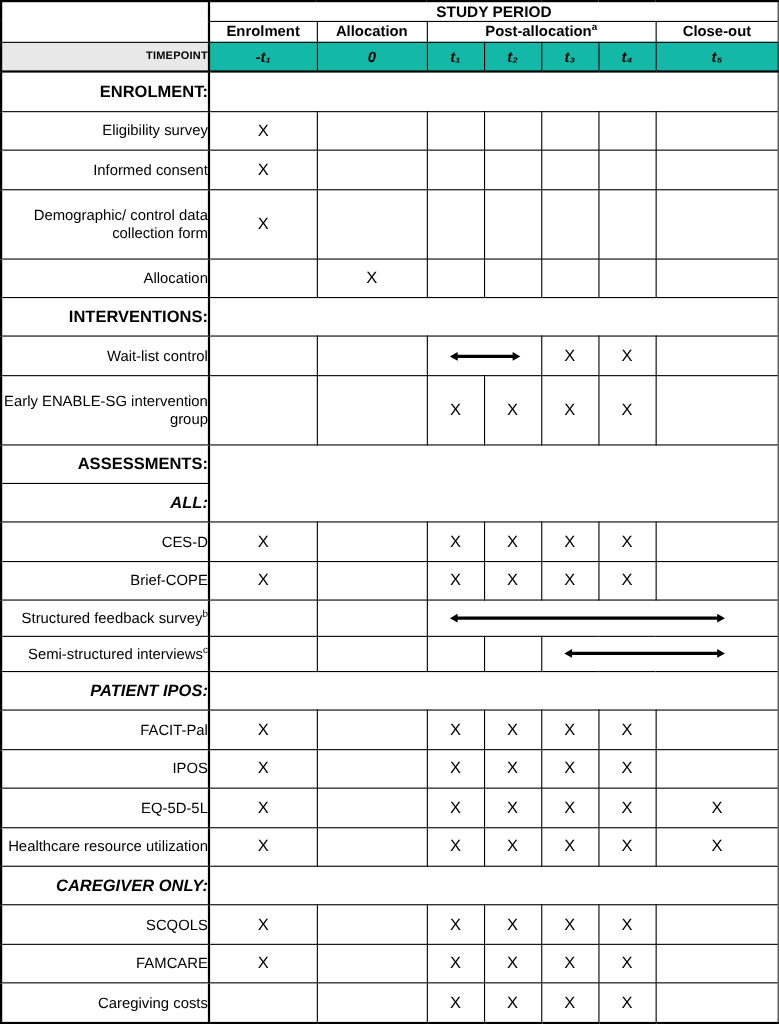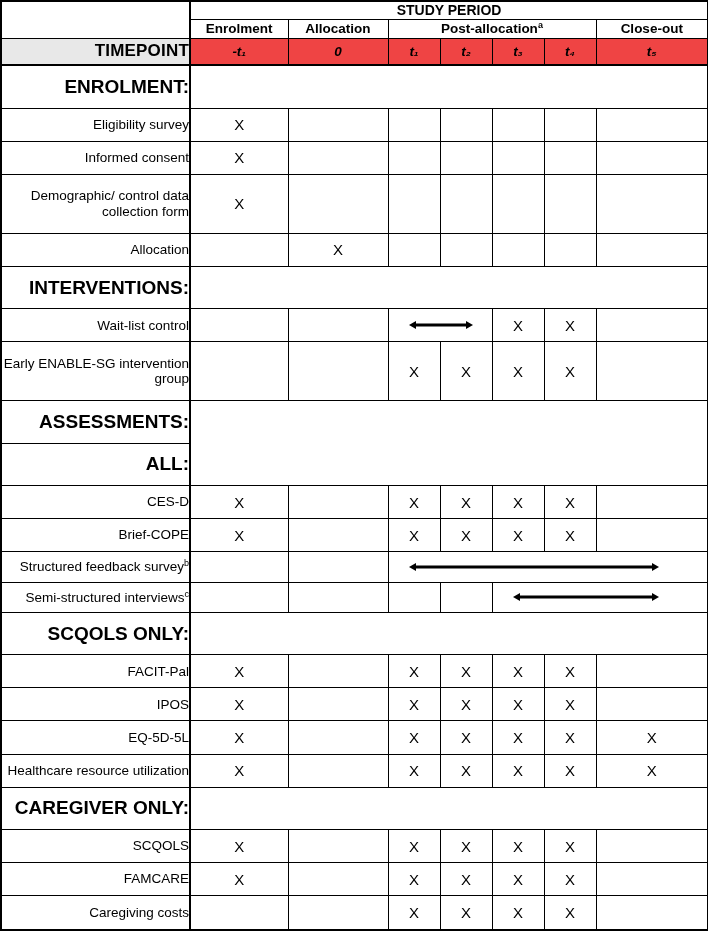--- a/index.html
+++ b/index.html
@@ -65,53 +65,53 @@
     font-weight: bold;
     font-size: 13.5px;
     height: 19px;
   }
   .hdr-group.thickL { border-left: 2px solid #000 !important; }
   .hdr-group.thickR { border-right: 2px solid #000 !important; text-align: center; }
 
   .timept-label {
     text-align: right;
     font-weight: bold;
-    font-size: 17px;
+    font-size: 10px;
     letter-spacing: .2px;
     padding-right: 6px;
     background: #e8e8e8;
     height: 27px;
     border-left: 2px solid #000 !important;
     border-right: 2px solid #000 !important;
     border-bottom: 2px solid #000 !important;
   }
   .timept {
     text-align: center;
-    background: #ef4444;
+    background: #14b8a6;
     font-weight: bold;
     font-style: italic;
     font-size: 13.5px;
     height: 19px;
     border-bottom: 2px solid #000 !important;
   }
   .timept.thickL { border-left: 2px solid #000 !important; }
   .timept.thickR { border-right: 2px solid #000 !important; }
 
   sup { font-size: 9px; vertical-align: super; line-height: 0; }
 
   
   .sec-label {
     text-align: right;
     font-weight: bold;
-    font-size: 19px;
+    font-size: 15px;
     padding-right: 6px;
     border-left: 2px solid #000 !important;
     border-right: 2px solid #000 !important;
   }
-  .sec-label.italic { }
+  .sec-label.italic { font-style: italic; }
   .sec-span {
     border-right: 2px solid #000 !important;
   }
   .sec-top-thick { border-top: 2px solid #000 !important; }
 
   
   .row-label {
     text-align: right;
     font-size: 13.5px;
     padding-right: 6px;
@@ -296,21 +296,21 @@
           <td class="cell"><span class="mark"></span></td>
           <td class="cell arrowcell thickR" colspan="3">
             <svg class="arrow-svg" width="216" height="14" viewBox="0 0 216 14">
               <line x1="26" y1="7" x2="160" y2="7" stroke="#000" stroke-width="3"></line>
               <polygon points="20,7 27,3 27,11" fill="#000"></polygon>
               <polygon points="166,7 159,3 159,11" fill="#000"></polygon>
             </svg>
           </td>
         </tr>
         <tr>
-          <td class="sec-label italic">SCQOLS ONLY:</td>
+          <td class="sec-label italic">PATIENT IPOS:</td>
           <td class="sec-span" colspan="7" rowspan="1"></td>
         </tr>
         <tr>
           <td class="row-label"><span>FACIT-Pal</span></td>
           <td class="cell"><span class="mark">X</span></td>
           <td class="cell"><span class="mark"></span></td>
           <td class="cell"><span class="mark">X</span></td>
           <td class="cell"><span class="mark">X</span></td>
           <td class="cell"><span class="mark">X</span></td>
           <td class="cell"><span class="mark">X</span></td>

